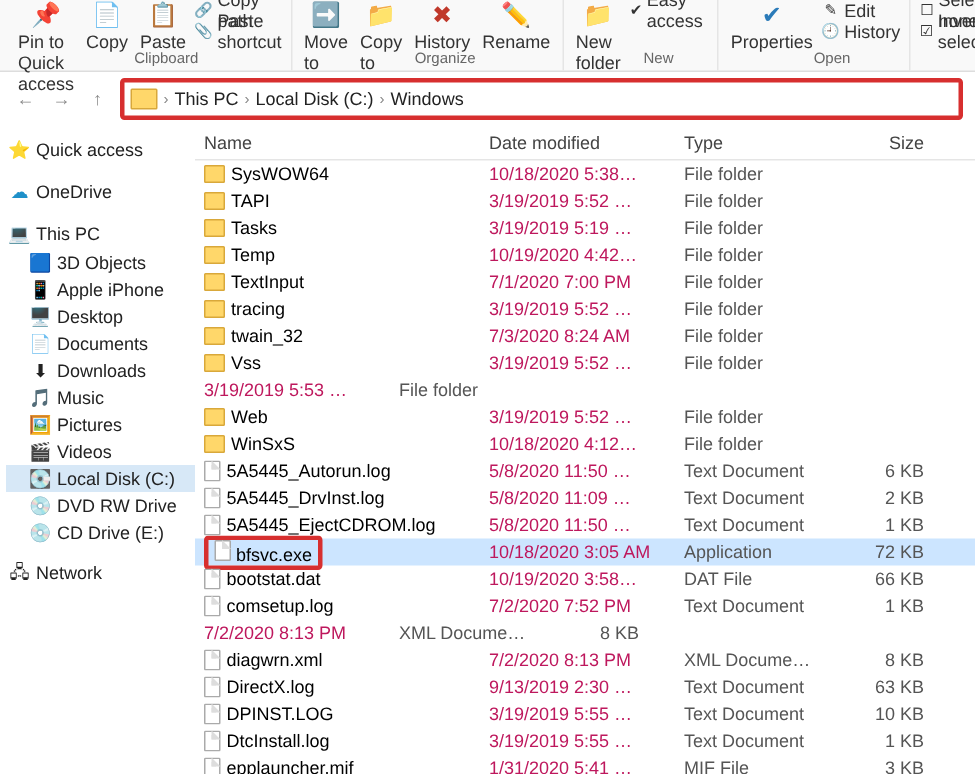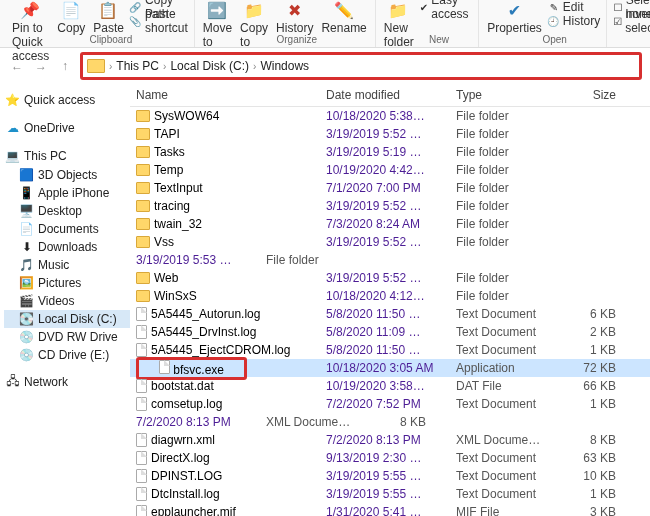--- a/index.html
+++ b/index.html
@@ -34,28 +34,28 @@
 .filepane { flex: 1; overflow: hidden; }
 .cols { display: flex; border-bottom: 1px solid #e5e5e5; padding: 4px 0 4px 6px; color: #444; font-size: 12px; }
 .col-name { width: 190px; }
 .col-date { width: 130px; }
 .col-type { width: 100px; }
 .col-size { width: 60px; text-align: right; }
 .rows { overflow: hidden; }
 .row { display: flex; align-items: center; height: 18px; padding-left: 6px; cursor: pointer; }
 .row.sel { background: #cce5ff; }
 .cell-name { width: 190px; display: flex; align-items: center; gap: 4px; overflow: hidden; white-space: nowrap; }
-.cell-date { width: 130px; color: #4c1d95; white-space: nowrap; overflow: hidden; }
+.cell-date { width: 130px; color: #be185d; white-space: nowrap; overflow: hidden; }
 .cell-type { width: 100px; color: #555; white-space: nowrap; overflow: hidden; }
 .cell-size { width: 60px; color: #555; text-align: right; }
 .fico { width: 14px; height: 12px; display: inline-block; }
 .fico.folder { background: #ffd76a; border: 1px solid #d9a83a; border-radius: 1px; }
 .fico.file { background: #fff; border: 1px solid #aaa; border-radius: 1px; position: relative; height: 14px; width: 11px; }
 .fico.file::after { content: ""; position: absolute; right: -1px; top: -1px; border: 3px solid transparent; border-left-color: #ddd; border-bottom-color: #ddd; }
-.hl-box { border: 3px solid #d72f2f; border-radius: 3px; padding: 0 20px; }
+.hl-box { border: 3px solid #d72f2f; border-radius: 3px; padding: 0 4px; }
 </style>
 </head>
 <body>
 
 <div class="ribbon">
   <div class="ribbon-group">
     <div class="ribbon-buttons">
       <div class="rbtn">
           <span class="ico">📌</span>
           <span>Pin to Quick access</span>

